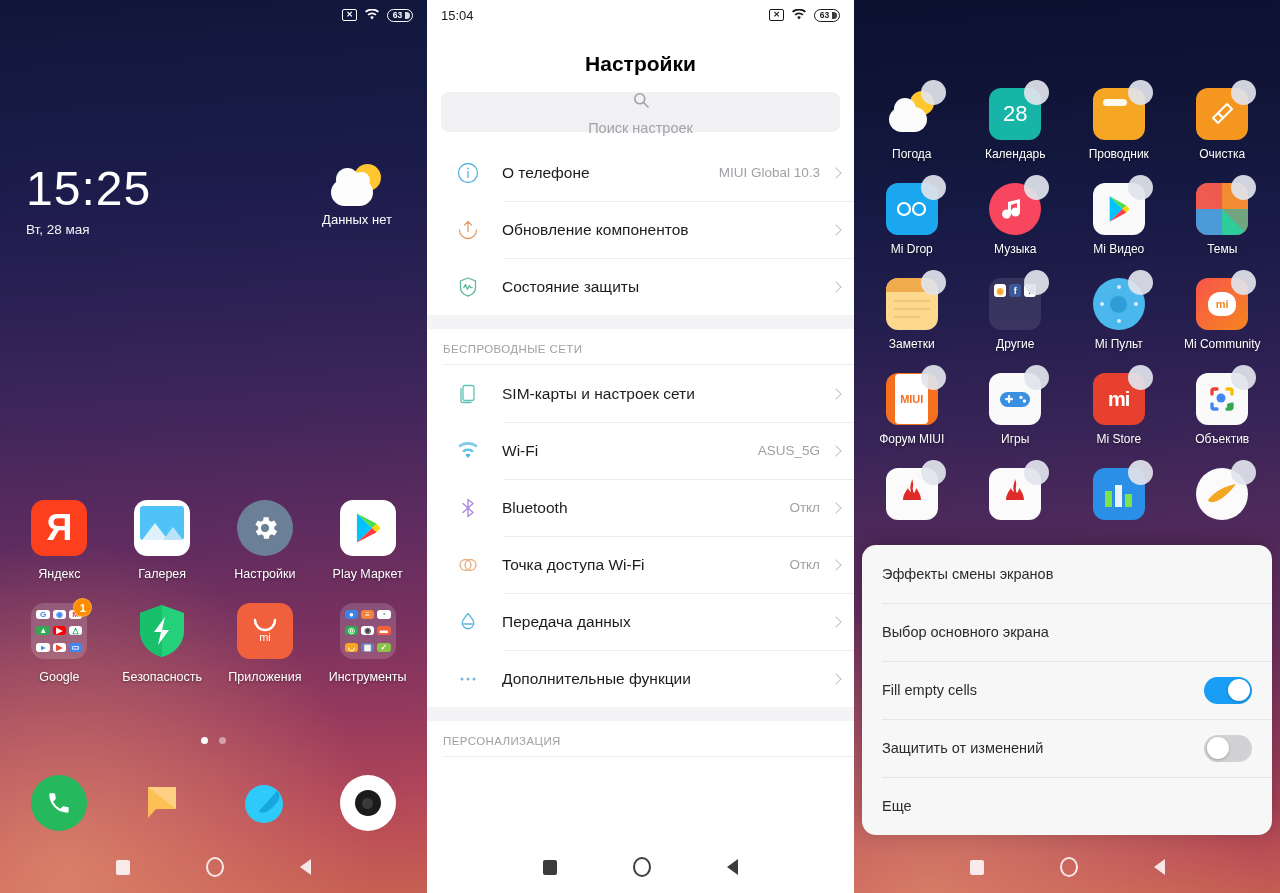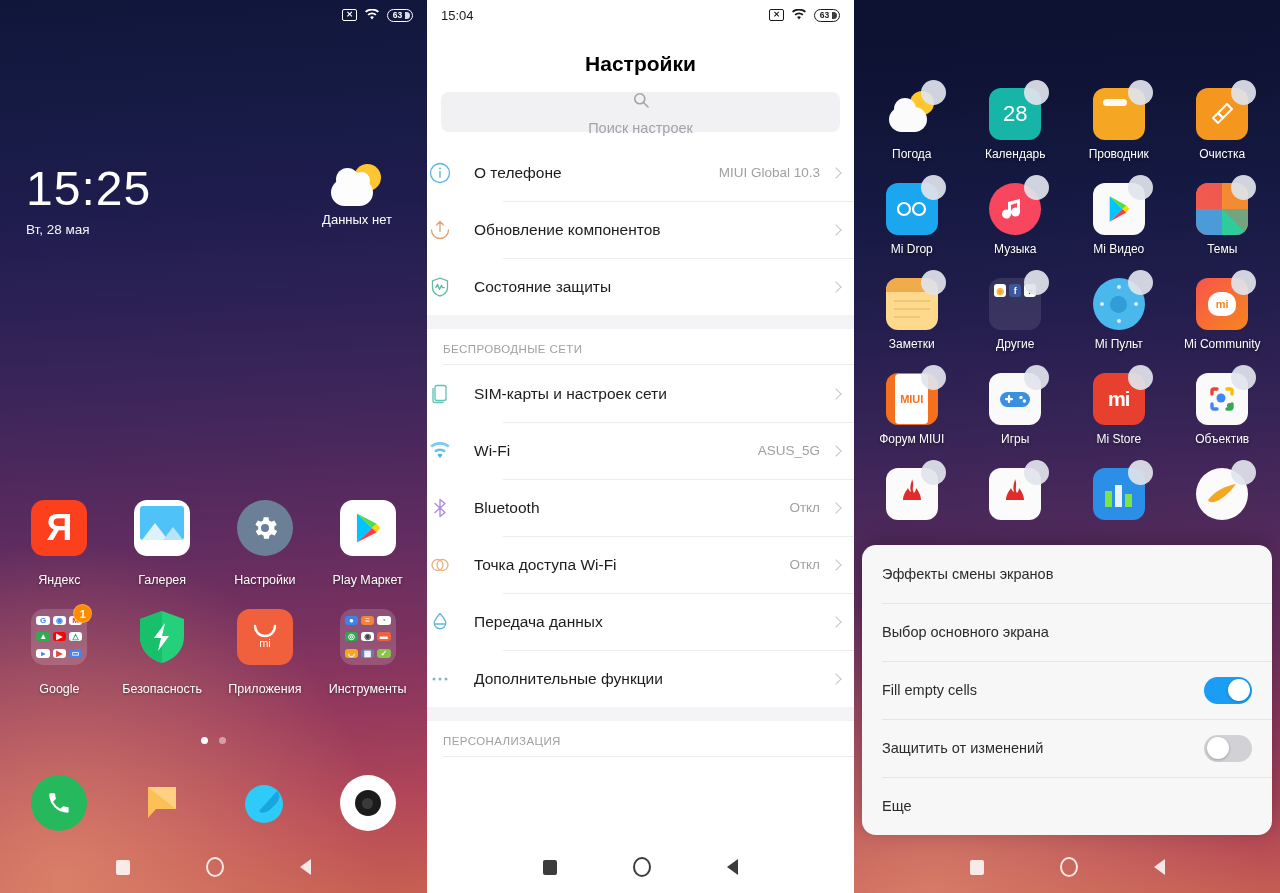--- a/index.html
+++ b/index.html
@@ -89,21 +89,21 @@
   .weather-label { font-size: 13px; }
 
   .app-grid {
     position: absolute; left: 0; right: 0; top: 500px;
     display: grid; grid-template-columns: repeat(4, 1fr);
     row-gap: 22px; padding: 0 8px; z-index: 3;
   }
   .app-cell { display: flex; flex-direction: column; align-items: center; }
   .app-icon { width: 56px; height: 56px; position: relative; }
   .app-label {
-    margin-top: 17px; font-size: 12.5px; color: #fff; text-align: center;
+    margin-top: 11px; font-size: 12.5px; color: #fff; text-align: center;
     text-shadow: 0 1px 3px rgba(0,0,0,.45); white-space: nowrap;
   }
   .sq { border-radius: 13px; width: 56px; height: 56px; display:flex; align-items:center; justify-content:center; }
 
   
   .ic-yandex { background: #fc3f1d; color:#fff; font-size: 36px; font-weight: 700; line-height:1; }
   .ic-gallery { background: #fff; overflow:hidden; position:relative; }
   .ic-gallery .sky { position:absolute; left:6px; right:6px; top:6px; height:34px; background:#4fc3f7; border-radius:3px; }
   .ic-gallery .mt1 { position:absolute; left:8px; bottom:16px; width:0;height:0;
      border-left:13px solid transparent; border-right:13px solid transparent; border-bottom:17px solid #dff1fb; }
@@ -160,21 +160,21 @@
   }
   .set-search .sicon { width:16px;height:16px; display:block; }
   .set-search .stext { font-size: 14.5px; color:#a2a2a8; }
   .banner {
     background:#5cb0ea; color:#fff; padding: 12px 16px 13px; display:flex; align-items:flex-start; gap:10px;
   }
   .banner-text { font-size:13px; line-height:1.35; flex:1; }
   .banner-close { font-size:18px; line-height:1; color:#fff; flex:0 0 auto; padding-top:6px; }
   .set-list { background:#fff; }
   .set-row {
-    display:flex; align-items:center; height:57px; padding-left:0; padding-right:14px; position:relative;
+    display:flex; align-items:center; height:57px; padding-left:28px; padding-right:14px; position:relative;
   }
   .set-row + .set-row::before {
     content:''; position:absolute; left:76px; right:0; top:0; height:1px; background:#ececec;
   }
   .set-ic { width:26px; height:26px; margin-right:21px; flex:0 0 26px; display:flex; align-items:center; justify-content:center; }
   .set-label { font-size:15.5px; color:#1c1c1e; flex:1; }
   .set-value { font-size:13.5px; color:#a0a0a5; margin-right:12px; white-space:nowrap; }
   .chev { width:8px; height:8px; border-right:1.6px solid #c3c3c8; border-top:1.6px solid #c3c3c8; transform: rotate(45deg); flex:0 0 auto; }
   .set-gap { height:14px; background:#f4f4f6; }
   .set-section { font-size:11.5px; color:#a0a0a5; letter-spacing:.4px; padding: 14px 0 10px 16px; background:#fff; }

